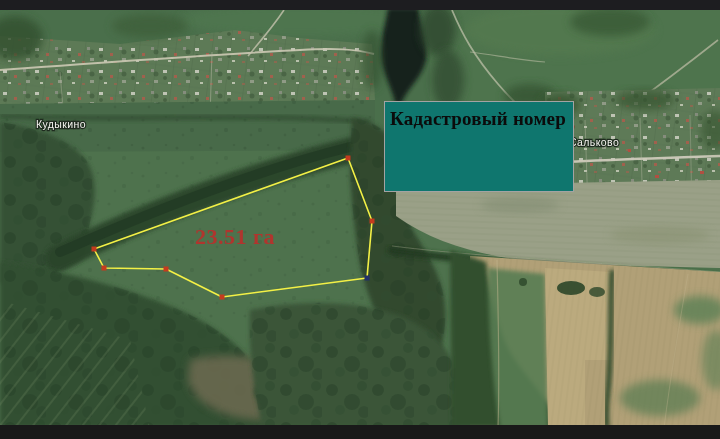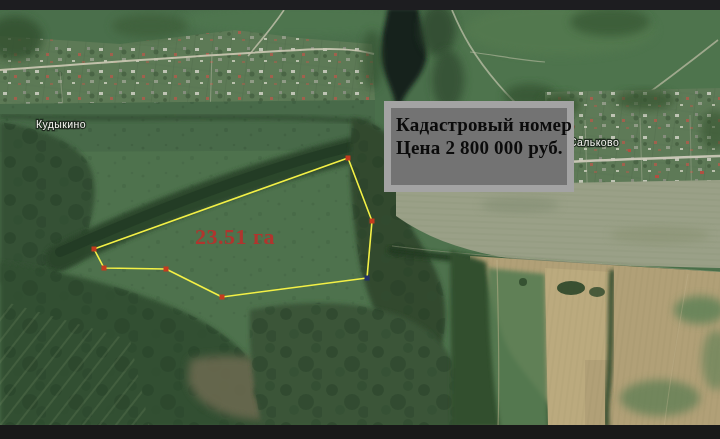--- a/index.html
+++ b/index.html
@@ -4,21 +4,21 @@
 <style>
   html,body{margin:0;padding:0;background:#000;}
   .stage{position:relative;width:720px;height:439px;overflow:hidden;background:#4e724d;
          font-family:"Liberation Sans",sans-serif;}
   .stage svg{position:absolute;left:0;top:0;display:block;}
   .place-label{font-family:"Liberation Sans",sans-serif;font-size:10.5px;fill:#f4f4ef;
                stroke:#1f2b1f;stroke-width:2.4px;paint-order:stroke;letter-spacing:.4px;}
   .area-label{font-family:"Liberation Serif",serif;font-size:22px;font-weight:bold;
               letter-spacing:.5px;}
   .info-box{position:absolute;left:384px;top:101px;width:190px;height:91px;
-            box-sizing:border-box;background:#737373;border:7px solid #a3a3a3;
+            box-sizing:border-box;background:#0f766e;border:1px solid #a3a3a3;
             padding:5px 4px 0 5px;z-index:5;}
   .info-line{font-family:"Liberation Serif",serif;font-weight:bold;font-size:19px;
              line-height:23px;color:#0b0b0b;white-space:nowrap;letter-spacing:.2px;}
 </style>
 </head>
 <body>
 
 <div class="stage">
 
 <svg width="720" height="439" viewBox="0 0 720 439">
@@ -205,16 +205,15 @@
     </g>
     <text class="place-label" x="569" y="146" text-anchor="start">Сальково</text>
   </g>
 
   <rect x="0" y="0" width="720" height="10" fill="#1d1d20"></rect>
   <rect x="0" y="425" width="720" height="14" fill="#191919"></rect>
 </svg>
 
   <div class="info-box">
     <div class="info-line">Кадастровый номер</div>
-    <div class="info-line">Цена 2 800 000 руб.</div>
   </div>
 
 </div>
 
 </body></html>

